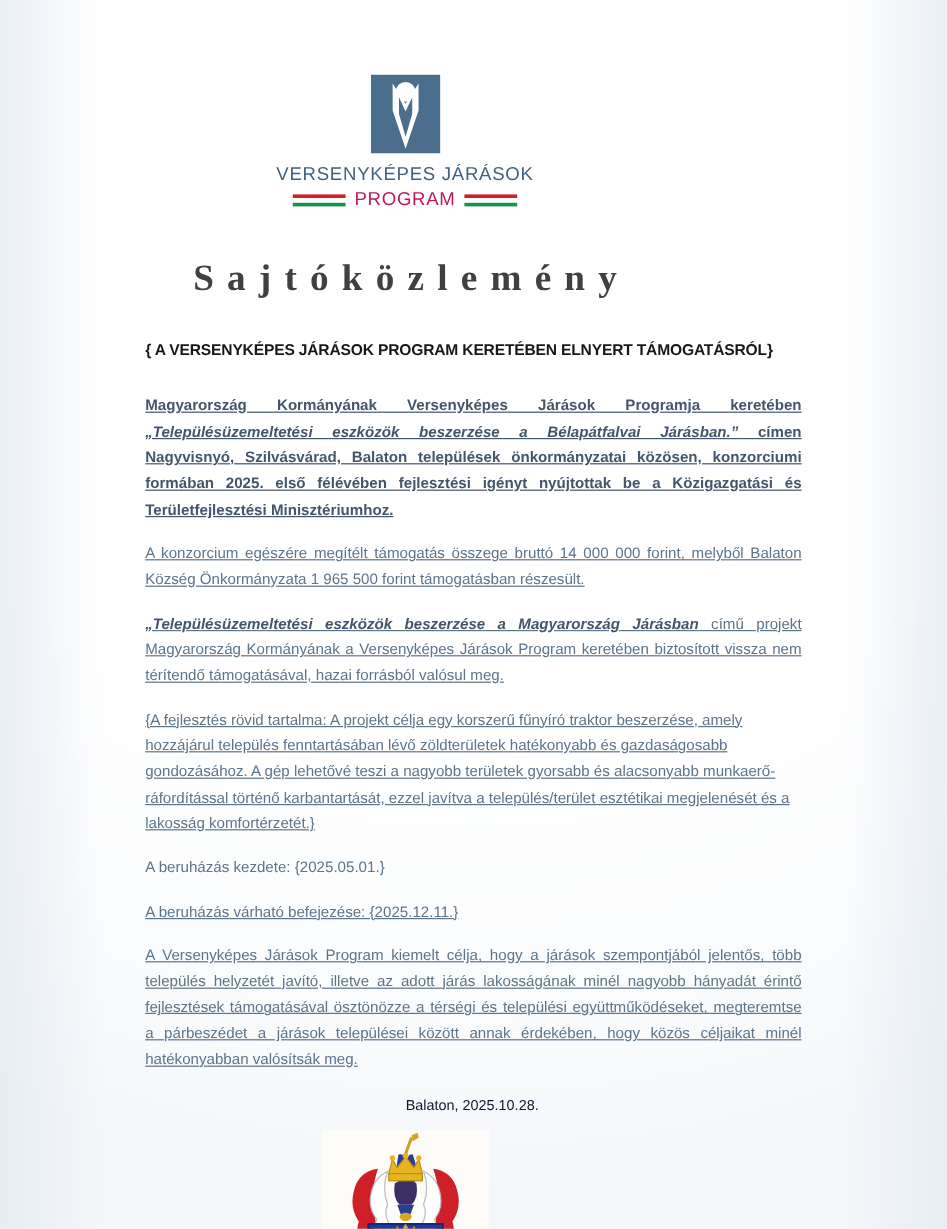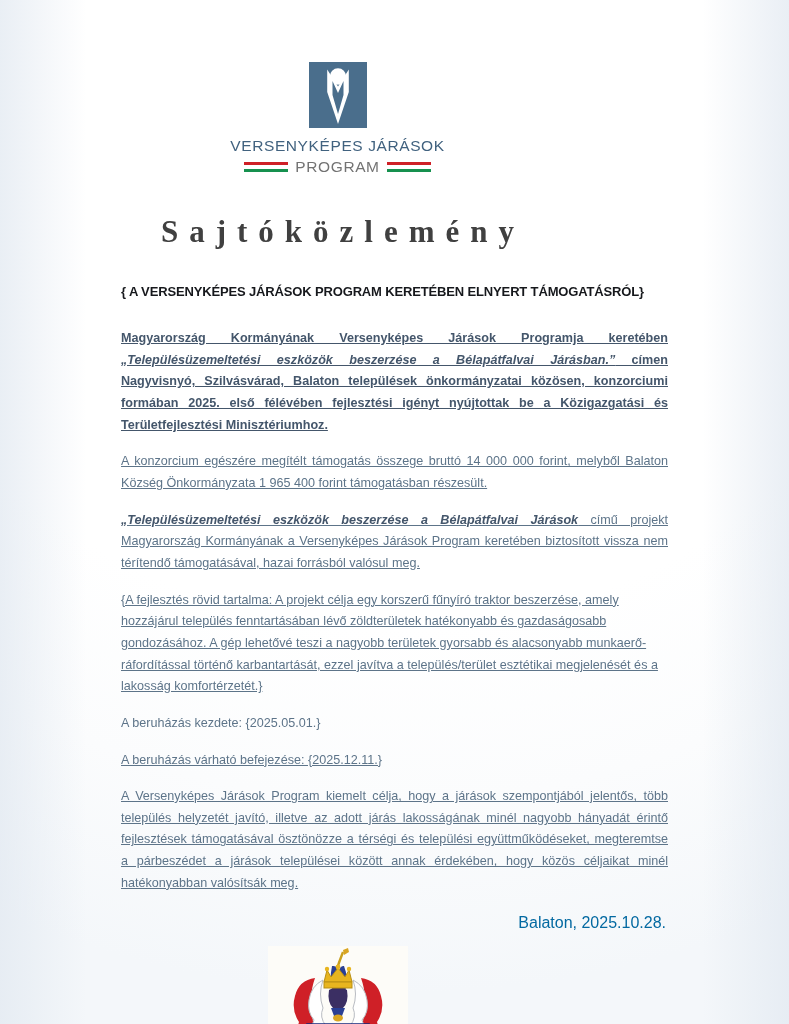--- a/index.html
+++ b/index.html
@@ -79,21 +79,21 @@
     display: flex;
     flex-direction: column;
   }
   .flag-bars i { display: block; height: 33.3%; width: 100%; }
   .flag-red   { background: #cf2027; }
   .flag-white { background: #ffffff; }
   .flag-green { background: #16914f; }
   .logo-line2 {
     font-size: 15.5px;
     letter-spacing: 0.6px;
-    color: #737373;
+    color: #be185d;
     white-space: nowrap;
     font-weight: 400;
   }
 
   
   .doc-title {
     margin-top: 38px;
     text-align: center;
     font-family: "Liberation Serif", serif;
     font-size: 31px;
@@ -132,24 +132,24 @@
     font-weight: 700;
     font-style: italic;
     color: #44566b;
   }
 
   .tight { margin-bottom: 0; }
   .gap-sm { margin-bottom: 13px; text-decoration: underline; }
 
   .sign-line {
     margin-top: 20px;
-    text-align: right;
+    text-align: center;
     padding-right: 2px;
-    font-size: 16px;
-    color: #0369a1;
+    font-size: 12px;
+    color: #0f172a;
   }
 
   
   .crest-wrap {
     margin-top: 14px;
     display: flex;
     justify-content: center;
   }
   .crest-plate {
     width: 140px;
@@ -193,23 +193,23 @@
     </div>
   </div>
 
   <div class="doc-title">Sajtóközlemény</div>
   <div class="doc-subtitle">{ A VERSENYKÉPES JÁRÁSOK PROGRAM KERETÉBEN ELNYERT TÁMOGATÁSRÓL}</div>
 
   <div class="body-area">
 
     <p class="para justify bold"><span>Magyarország Kormányának Versenyképes Járások Programja keretében </span><span class="em-bi">„Településüzemeltetési eszközök beszerzése a Bélapátfalvai Járásban.”</span><span> címen Nagyvisnyó, Szilvásvárad, Balaton települések önkormányzatai közösen, konzorciumi formában 2025. első félévében fejlesztési igényt nyújtottak be a Közigazgatási és Területfejlesztési Minisztériumhoz.</span></p>
 
-    <p class="para justify">A konzorcium egészére megítélt támogatás összege bruttó 14 000 000 forint, melyből Balaton Község Önkormányzata 1 965 400 forint támogatásban részesült.</p>
-
-    <p class="para justify tight"><span class="em-bi">„Településüzemeltetési eszközök beszerzése a Bélapátfalvai Járások</span><span> című projekt Magyarország Kormányának a Versenyképes Járások Program keretében biztosított vissza nem térítendő támogatásával, hazai forrásból valósul meg.</span></p>
+    <p class="para justify">A konzorcium egészére megítélt támogatás összege bruttó 14 000 000 forint, melyből Balaton Község Önkormányzata 1 965 500 forint támogatásban részesült.</p>
+
+    <p class="para justify tight"><span class="em-bi">„Településüzemeltetési eszközök beszerzése a Magyarország Járásban</span><span> című projekt Magyarország Kormányának a Versenyképes Járások Program keretében biztosított vissza nem térítendő támogatásával, hazai forrásból valósul meg.</span></p>
 
     <p class="para gap-sm">{A fejlesztés rövid tartalma: A projekt célja egy korszerű fűnyíró traktor beszerzése, amely hozzájárul település fenntartásában lévő zöldterületek hatékonyabb és gazdaságosabb gondozásához. A gép lehetővé teszi a nagyobb területek gyorsabb és alacsonyabb munkaerő-ráfordítással történő karbantartását, ezzel javítva a település/terület esztétikai megjelenését és a lakosság komfortérzetét.}</p>
 
     <p class="para tight">A beruházás kezdete: {2025.05.01.}</p>
     <p class="para gap-sm">A beruházás várható befejezése: {2025.12.11.}</p>
 
     <p class="para justify">A Versenyképes Járások Program kiemelt célja, hogy a járások szempontjából jelentős, több település helyzetét javító, illetve az adott járás lakosságának minél nagyobb hányadát érintő fejlesztések támogatásával ösztönözze a térségi és települési együttműködéseket, megteremtse a párbeszédet a járások települései között annak érdekében, hogy közös céljaikat minél hatékonyabban valósítsák meg.</p>
 
     <div class="sign-line">Balaton, 2025.10.28.</div>
   </div>

